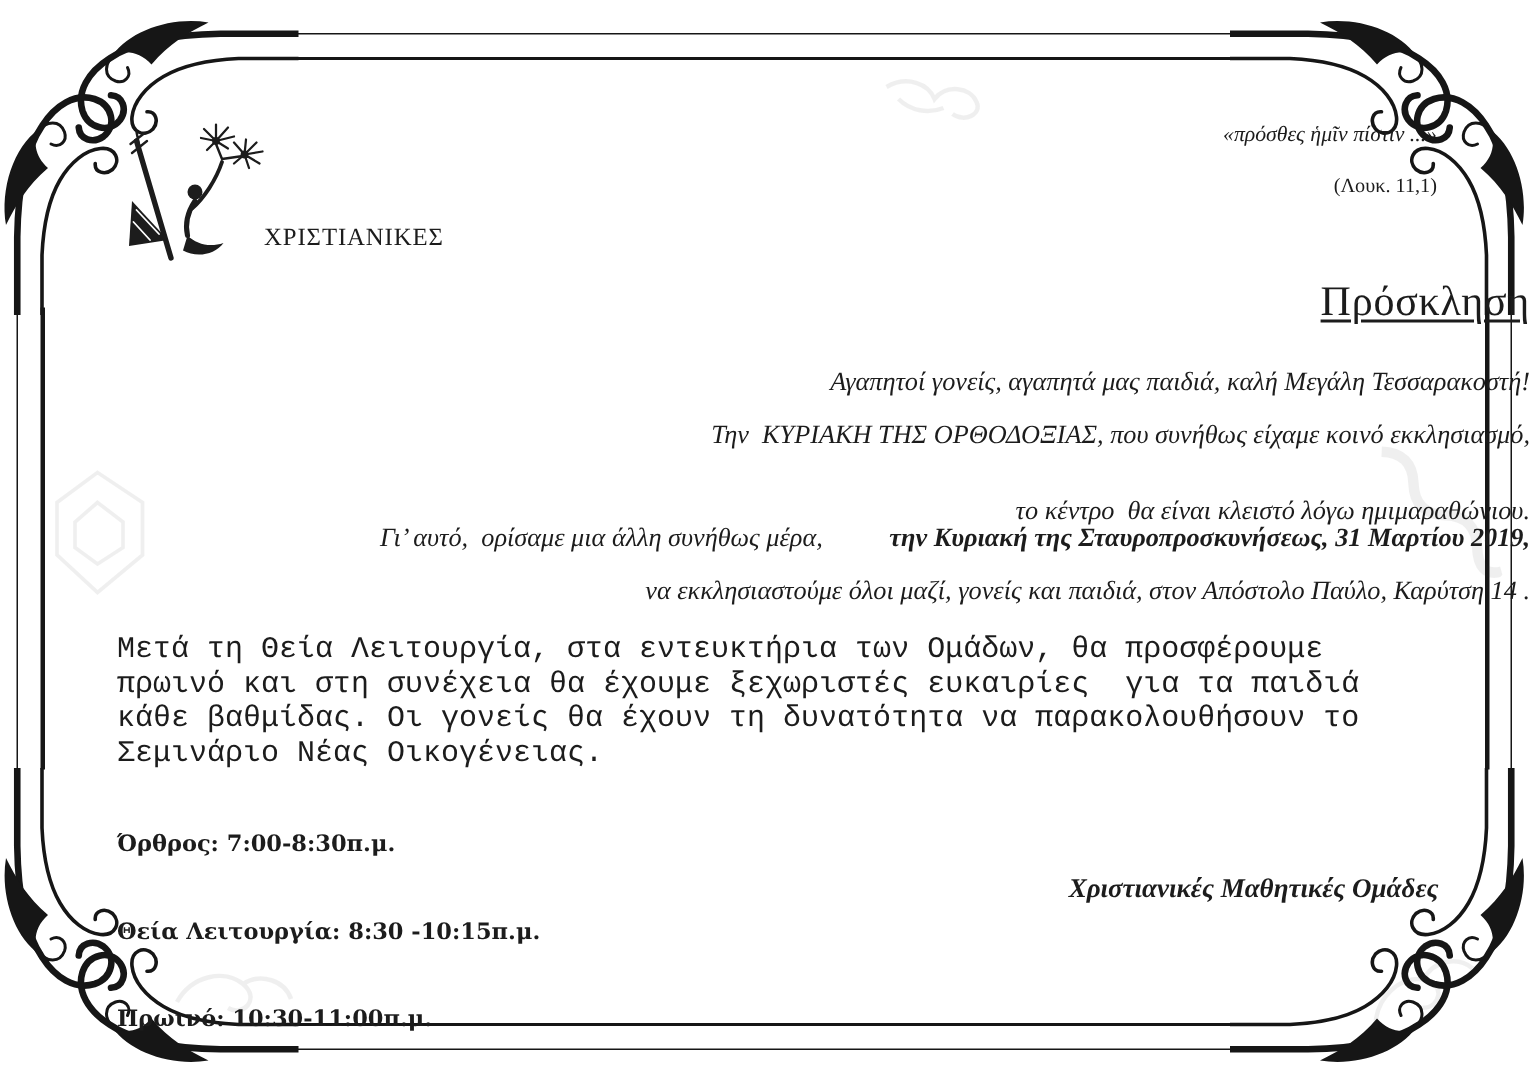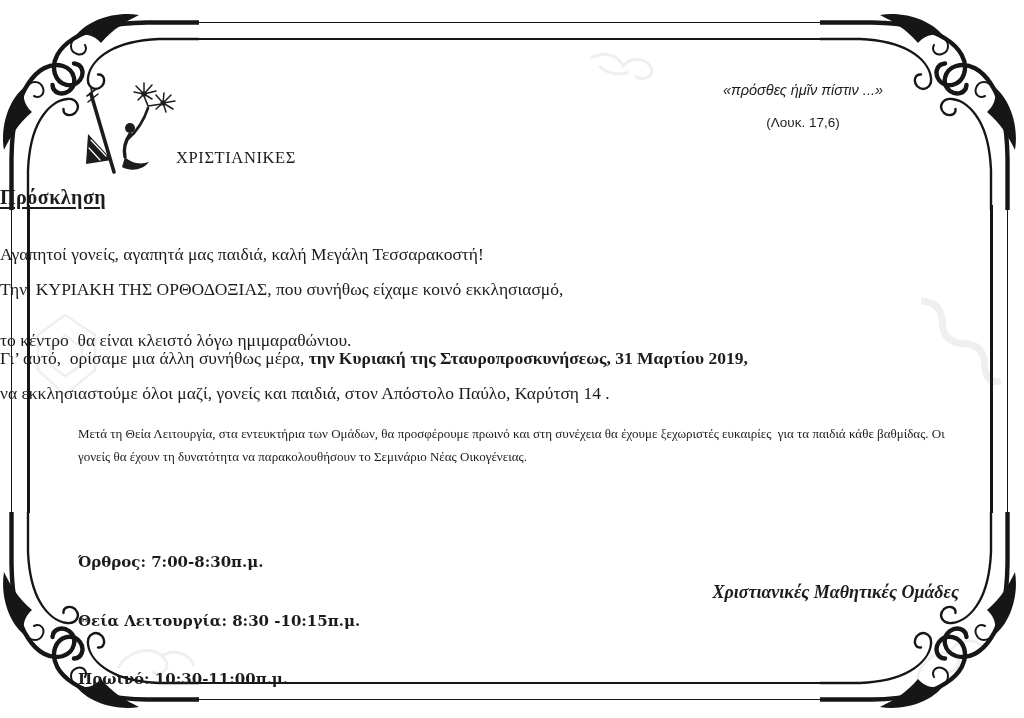--- a/index.html
+++ b/index.html
@@ -13,35 +13,35 @@
   .corner svg{display:block;width:210px;height:210px;}
   .corner.tr{transform:scaleX(-1);}
   .corner.bl{transform:scaleY(-1);}
   .corner.br{transform:scale(-1,-1);}
   
   .wm{position:absolute;opacity:0.07;}
   
   .logo{position:absolute;left:78px;top:82px;width:102px;height:94px;}
   .orgname{position:absolute;left:176px;top:85px;font-size:16.5px;line-height:29px;
            letter-spacing:0.6px;white-space:pre-wrap;}
-  .verse{position:absolute;left:648px;top:82px;width:310px;text-align:center;
-         font-family:Liberation Sans, sans-serif;}
+  .verse{position:absolute;left:648px;top:82px;width:310px;text-align:right;
+         font-family:Liberation Serif, serif;}
   .verse-text{font-style:italic;font-size:14.5px;white-space:pre-wrap;}
   .verse-ref{font-size:13.5px;margin-top:17px;white-space:pre-wrap;}
   
-  .title{position:absolute;left:0;top:186px;width:1020px;text-align:left;
-         font-size:20px;font-weight:bold;letter-spacing:0.5px;}
+  .title{position:absolute;left:0;top:186px;width:1020px;text-align:right;
+         font-size:28px;font-weight:normal;letter-spacing:0.5px;}
   .title span{text-decoration:underline;text-decoration-thickness:2px;text-underline-offset:3px;}
   
-  .cline{position:absolute;left:0;width:1020px;text-align:left;font-size:17.5px;
-         white-space:pre-wrap;}
-  .cline b{font-weight:bold;}
+  .cline{position:absolute;left:0;width:1020px;text-align:right;font-size:17.5px;
+         white-space:pre-wrap;font-style:italic;}
+  .cline b{font-weight:bold;margin-left:40px;}
   
-  .para{position:absolute;left:78px;top:422px;width:876px;font-size:13px;
-        line-height:23px;text-align:left;white-space:pre-wrap;}
+  .para{position:absolute;left:78px;top:422px;width:876px;font-size:20px;
+        line-height:23px;text-align:left;white-space:pre-wrap;font-family:Liberation Mono, monospace;}
   
   .schedule{position:absolute;left:78px;top:514px;font-family:"DejaVu Serif","Liberation Serif",serif;
             font-size:15px;font-weight:bold;line-height:19.5px;white-space:pre-wrap;}
   
   .signature{position:absolute;right:65px;top:582px;font-size:18px;font-weight:bold;
              font-style:italic;white-space:pre-wrap;}
 </style>
 </head>
 <body>
 
@@ -144,21 +144,21 @@
       <circle cx="85" cy="21" r="2.6" fill="#1c1c1c" stroke="none"></circle>
     </g>
   </svg>
 
   <div class="orgname">
     <div>ΧΡΙΣΤΙΑΝΙΚΕΣ</div>
   </div>
 
   <div class="verse">
     <div class="verse-text">«πρόσθες ἡμῖν πίστιν ...»</div>
-    <div class="verse-ref">(Λουκ. 17,6)</div>
+    <div class="verse-ref">(Λουκ. 11,1)</div>
   </div>
 
   <div class="title">
     <span>Πρόσκληση</span>
   </div>
 
   <div class="cline" style="top:244px;">Αγαπητοί γονείς, αγαπητά μας παιδιά, καλή Μεγάλη Τεσσαρακοστή!</div>
   <div class="cline" style="top:279px;">Την  ΚΥΡΙΑΚΗ ΤΗΣ ΟΡΘΟΔΟΞΙΑΣ, που συνήθως είχαμε κοινό εκκλησιασμό,</div>
   <div class="cline" style="top:330px;">το κέντρο  θα είναι κλειστό λόγω ημιμαραθώνιου.</div>
   <div class="cline" style="top:348px;"><span>Γι’ αυτό,  ορίσαμε μια άλλη συνήθως μέρα, </span><b>την Κυριακή της Σταυροπροσκυνήσεως, 31 Μαρτίου 2019,</b></div>

